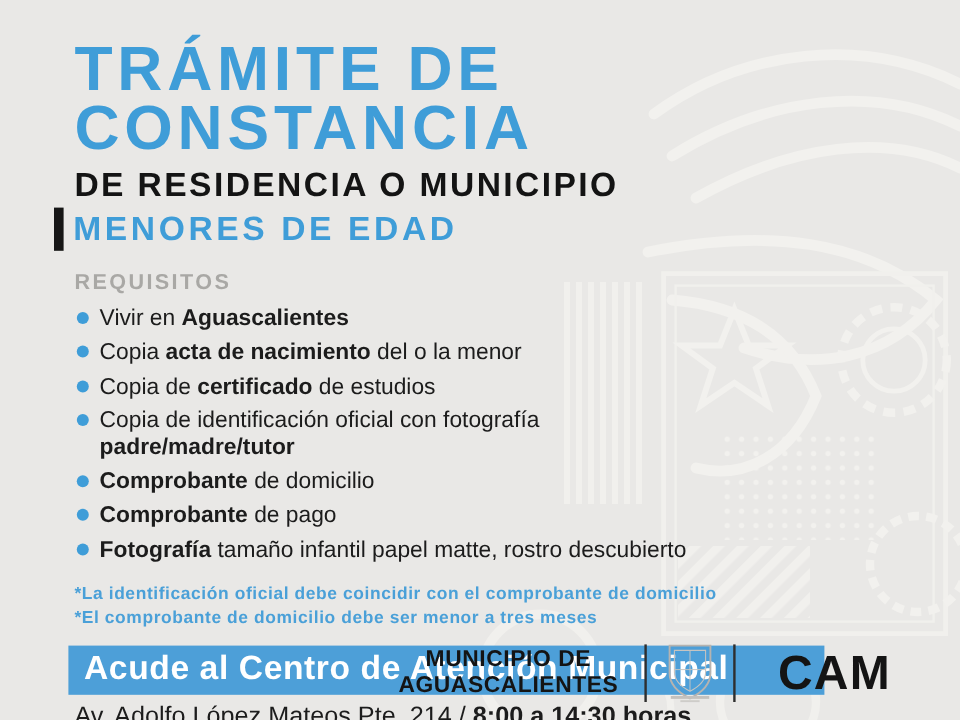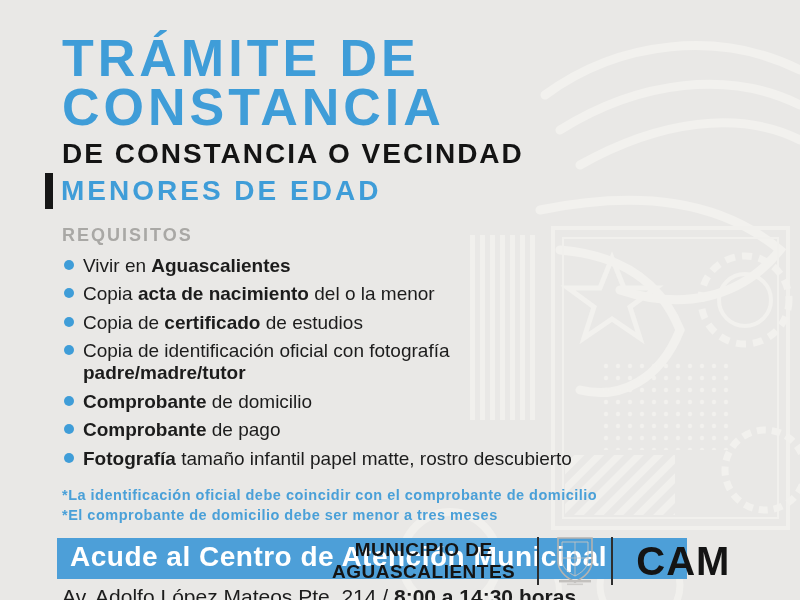--- a/index.html
+++ b/index.html
@@ -43,21 +43,21 @@
     font-size:28px;font-weight:800;letter-spacing:0.5px;
     padding:3px 0 6px 13px;
   }
   .address{margin-top:6px;font-size:21px;}
 
   .footer{position:absolute;top:536px;left:332px;display:flex;align-items:center;z-index:2;}
   .org{text-align:center;font-weight:800;font-size:19px;line-height:1.15;color:#141414;letter-spacing:0.5px;}
   .fdivider{width:2px;height:48px;background:#2e2e2e;flex:none;}
   .fdivider.d1{margin-left:22px;}
   .crest{margin:0 14px;flex:none;}
-  .cam{margin-left:23px;font-size:40px;font-weight:800;letter-spacing:1px;color:#141414;}
+  .cam{margin-left:35px;font-size:40px;font-weight:800;letter-spacing:1px;color:#141414;}
 </style>
 </head>
 <body>
 
 <div class="poster">
 
   <svg class="watermark" width="800" height="600" viewBox="0 0 800 600">
     <defs>
       <pattern id="wdots" width="12" height="12" patternUnits="userSpaceOnUse">
         <circle cx="6" cy="6" r="2.2" fill="#f2f1ee"></circle>
@@ -94,21 +94,21 @@
     <rect x="565" y="455" width="110" height="60" fill="url(#whatch)"></rect>
 
     <circle cx="450" cy="560" r="48" fill="none" stroke="#f1f0ed" stroke-width="8"></circle>
     <circle cx="525" cy="590" r="34" fill="none" stroke="#f1f0ed" stroke-width="6"></circle>
     <circle cx="640" cy="585" r="40" fill="none" stroke="#f1f0ed" stroke-width="7"></circle>
   </svg>
 
   <div class="content">
     <div class="title-line">TRÁMITE DE</div>
     <div class="title-line">CONSTANCIA</div>
-    <div class="subtitle">DE CONSTANCIA O VECINDAD</div>
+    <div class="subtitle">DE RESIDENCIA O MUNICIPIO</div>
 
     <div class="audience-row">
       <span class="audience-bar"></span>
       <span class="audience">MENORES DE EDAD</span>
     </div>
 
     <div class="req-heading">REQUISITOS</div>
 
     <ul class="req-list">
         <li>

